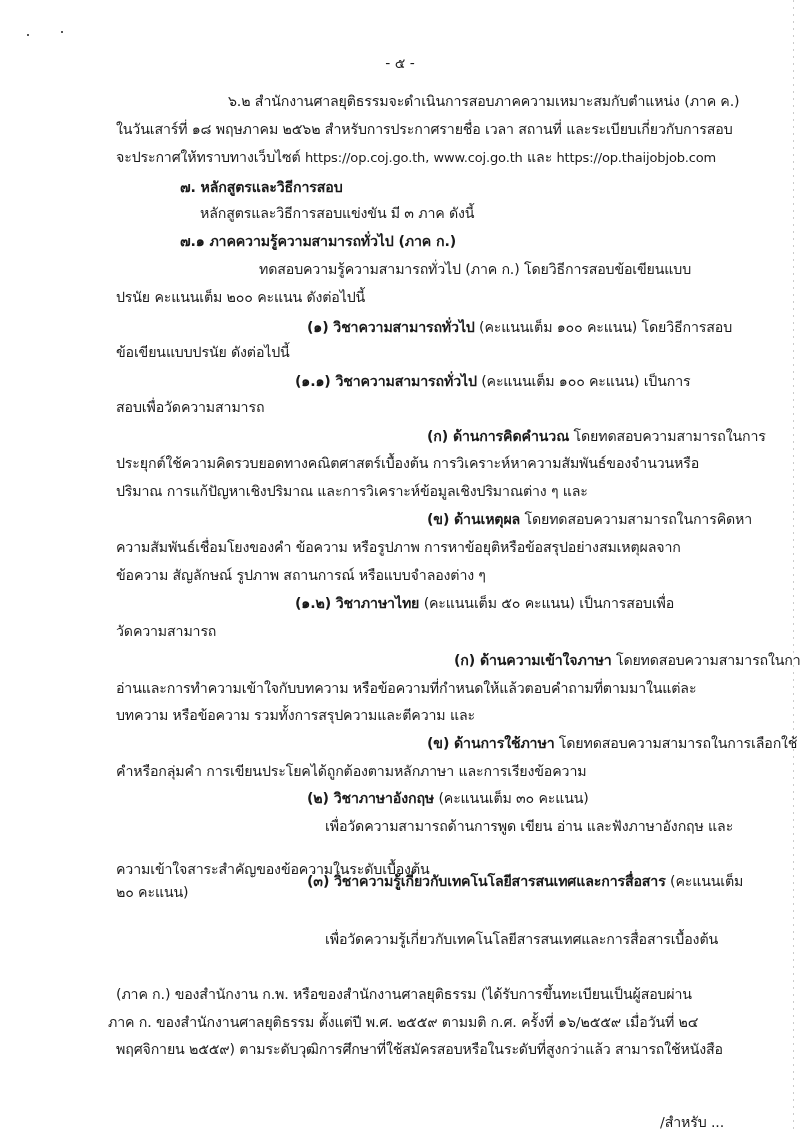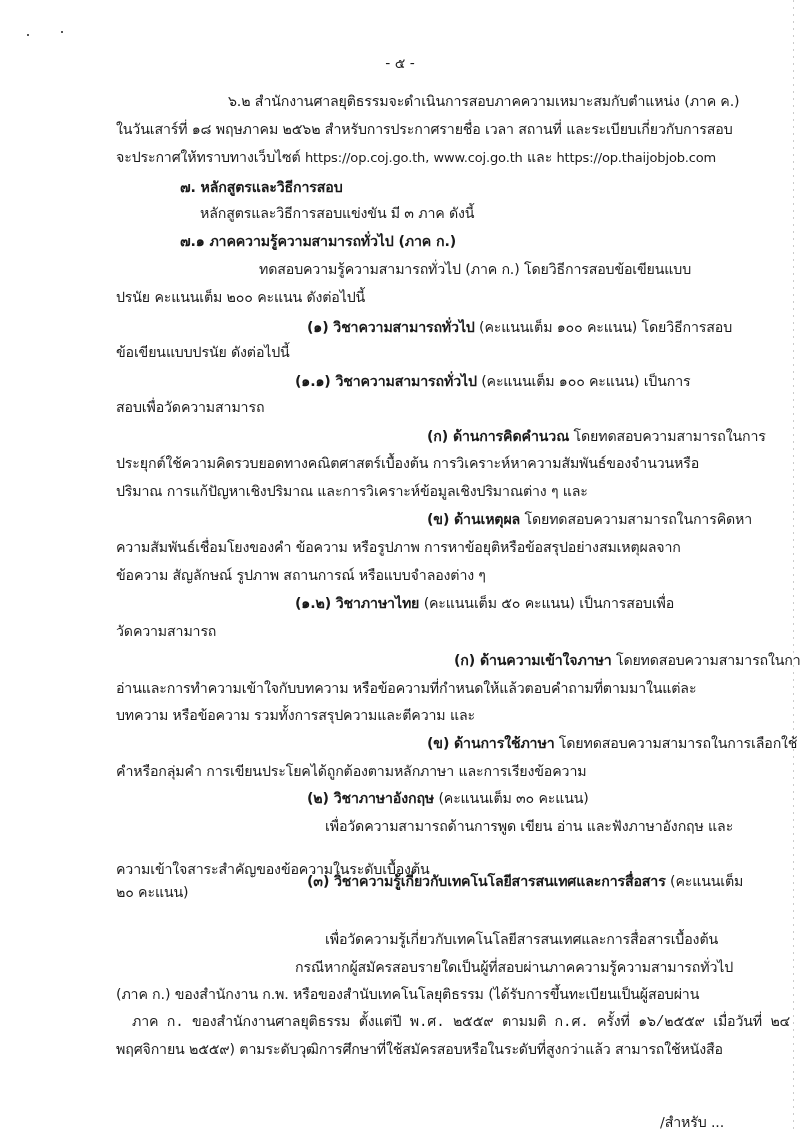--- a/index.html
+++ b/index.html
@@ -79,19 +79,18 @@
   </div>
   <div class="ln" style="left:325px;top:816px;">เพื่อวัดความสามารถด้านการพูด เขียน อ่าน และฟังภาษาอังกฤษ และ</div>
   <div class="ln" style="left:116px;top:844px;margin-top:15px;">ความเข้าใจสาระสำคัญของข้อความในระดับเบื้องต้น</div>
 
   <div class="ln" style="left:307px;top:871px;">
     <span class="b">(๓) วิชาความรู้เกี่ยวกับเทคโนโลยีสารสนเทศและการสื่อสาร</span><span> (คะแนนเต็ม</span>
   </div>
   <div class="ln" style="left:116px;top:854px;margin-top:28px;">๒๐ คะแนน)</div>
   <div class="ln" style="left:325px;top:929px;">เพื่อวัดความรู้เกี่ยวกับเทคโนโลยีสารสนเทศและการสื่อสารเบื้องต้น</div>
 
-  <div class="ln" style="left:295px;top:957px;">กรณีหากผู้สมัครสอบรายใดเป็นผู้ที่สอบผ่านภาคความรู้ความสามารถทั่วไป</div>
-  <div class="ln" style="left:116px;top:984px;">(ภาค ก.) ของสำนักงาน  ก.พ.  หรือของสำนับเทคโนโลยุติธรรม  (ได้รับการขึ้นทะเบียนเป็นผู้สอบผ่าน</div>
-  <div class="ln" style="left:132px;top:1012px;font-family:Liberation Mono, monospace;">ภาค ก. ของสำนักงานศาลยุติธรรม ตั้งแต่ปี พ.ศ. ๒๕๕๙ ตามมติ ก.ศ. ครั้งที่ ๑๖/๒๕๕๙ เมื่อวันที่ ๒๔</div>
+  <div class="ln" style="left:116px;top:984px;">(ภาค ก.) ของสำนักงาน  ก.พ.  หรือของสำนักงานศาลยุติธรรม  (ได้รับการขึ้นทะเบียนเป็นผู้สอบผ่าน</div>
+  <div class="ln" style="left:108px;top:1012px;">ภาค ก. ของสำนักงานศาลยุติธรรม ตั้งแต่ปี พ.ศ. ๒๕๕๙ ตามมติ ก.ศ. ครั้งที่ ๑๖/๒๕๕๙ เมื่อวันที่ ๒๔</div>
   <div class="ln" style="left:116px;top:1039px;">พฤศจิกายน ๒๕๕๙) ตามระดับวุฒิการศึกษาที่ใช้สมัครสอบหรือในระดับที่สูงกว่าแล้ว สามารถใช้หนังสือ</div>
 
   <div class="ln" style="left:660px;top:1112px;">/สำหรับ ...</div>
 </div>
 
 </body></html>

